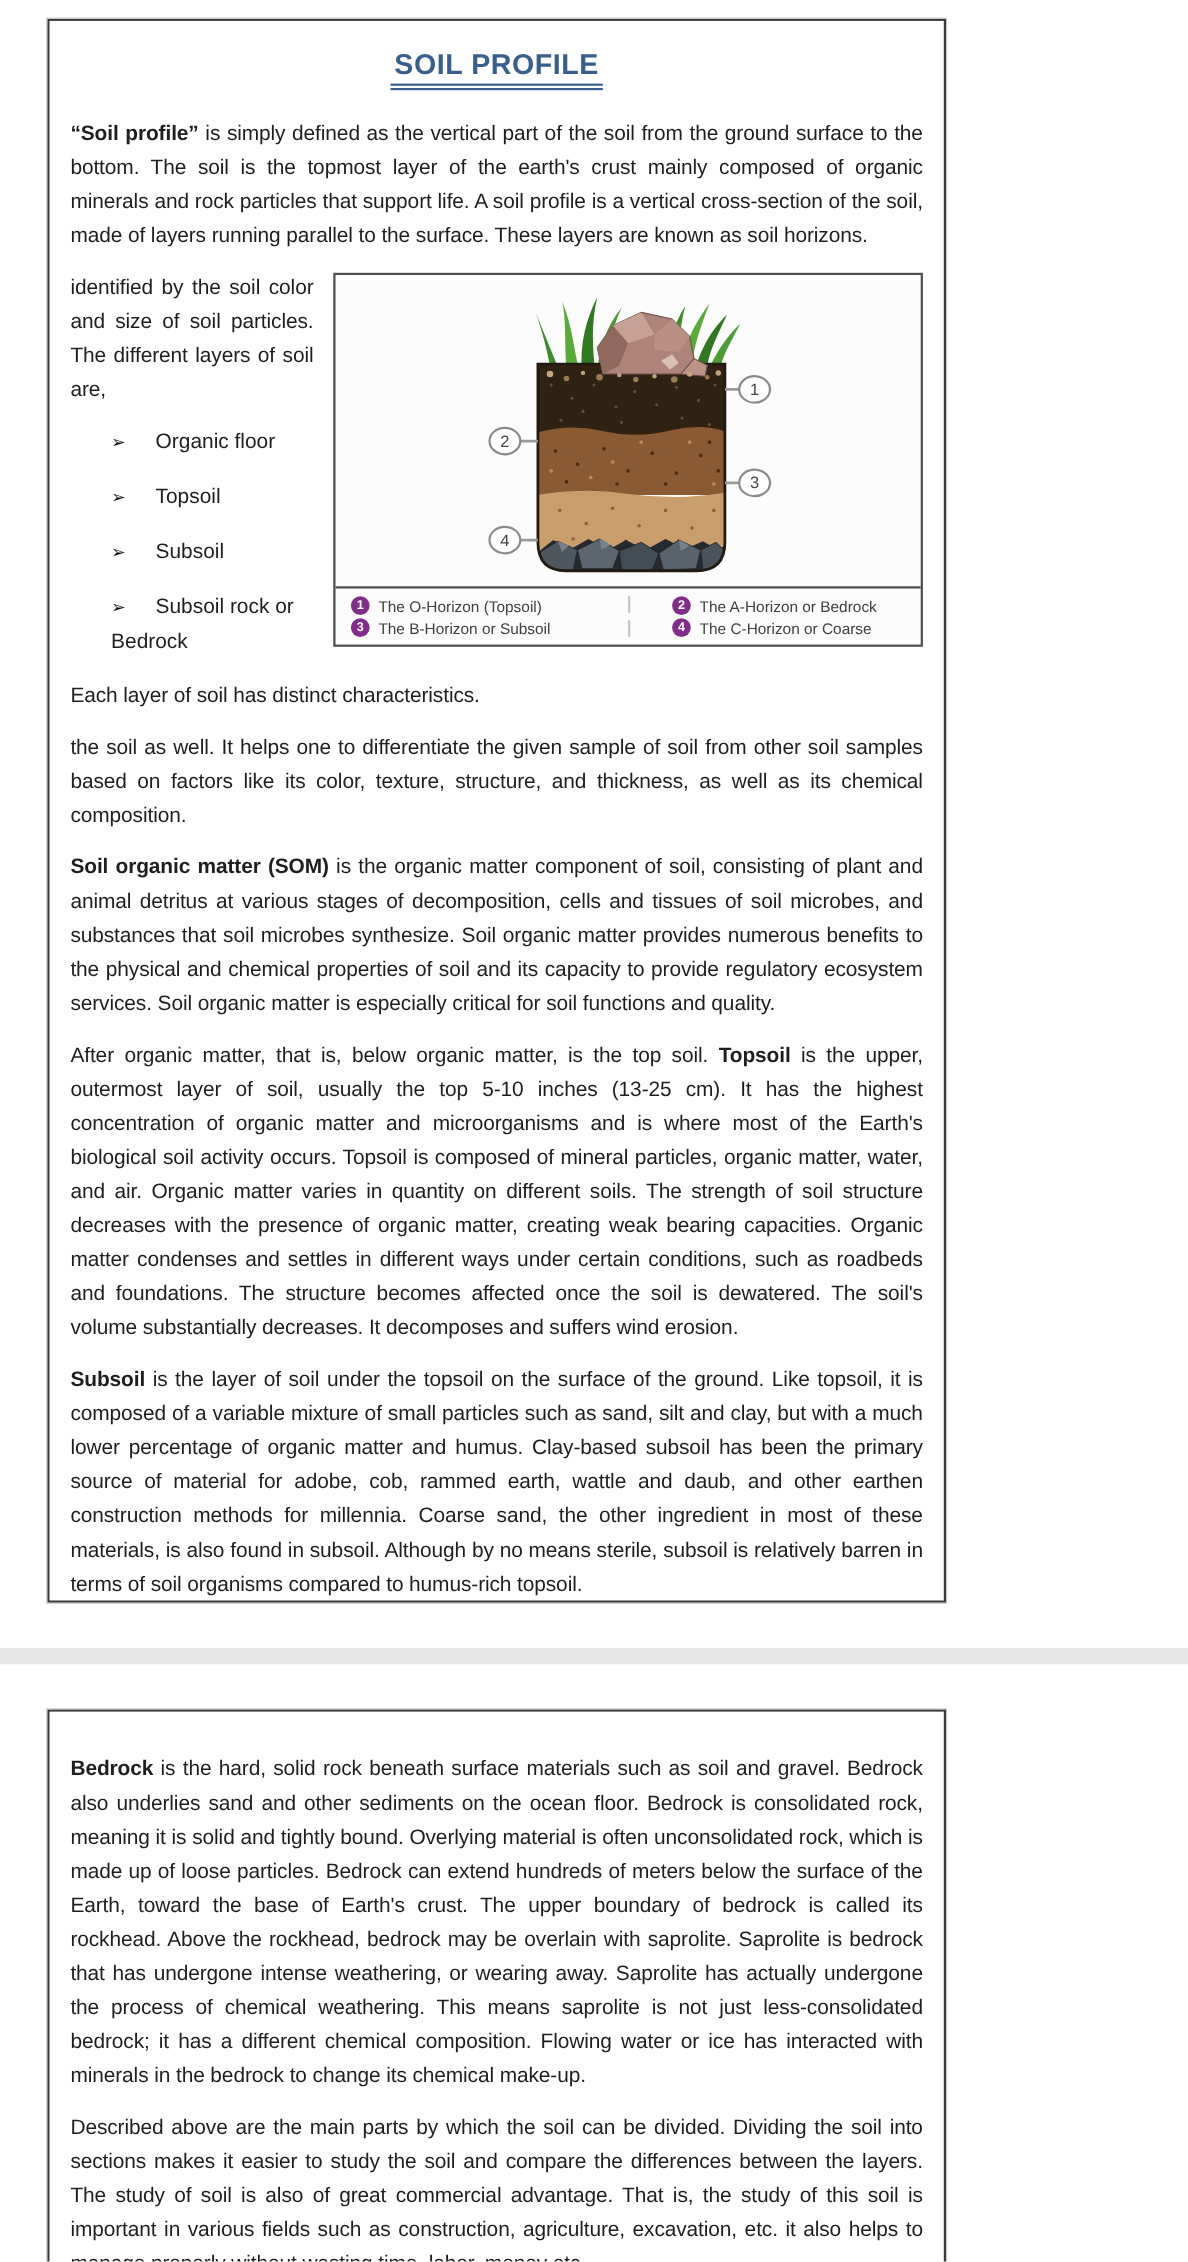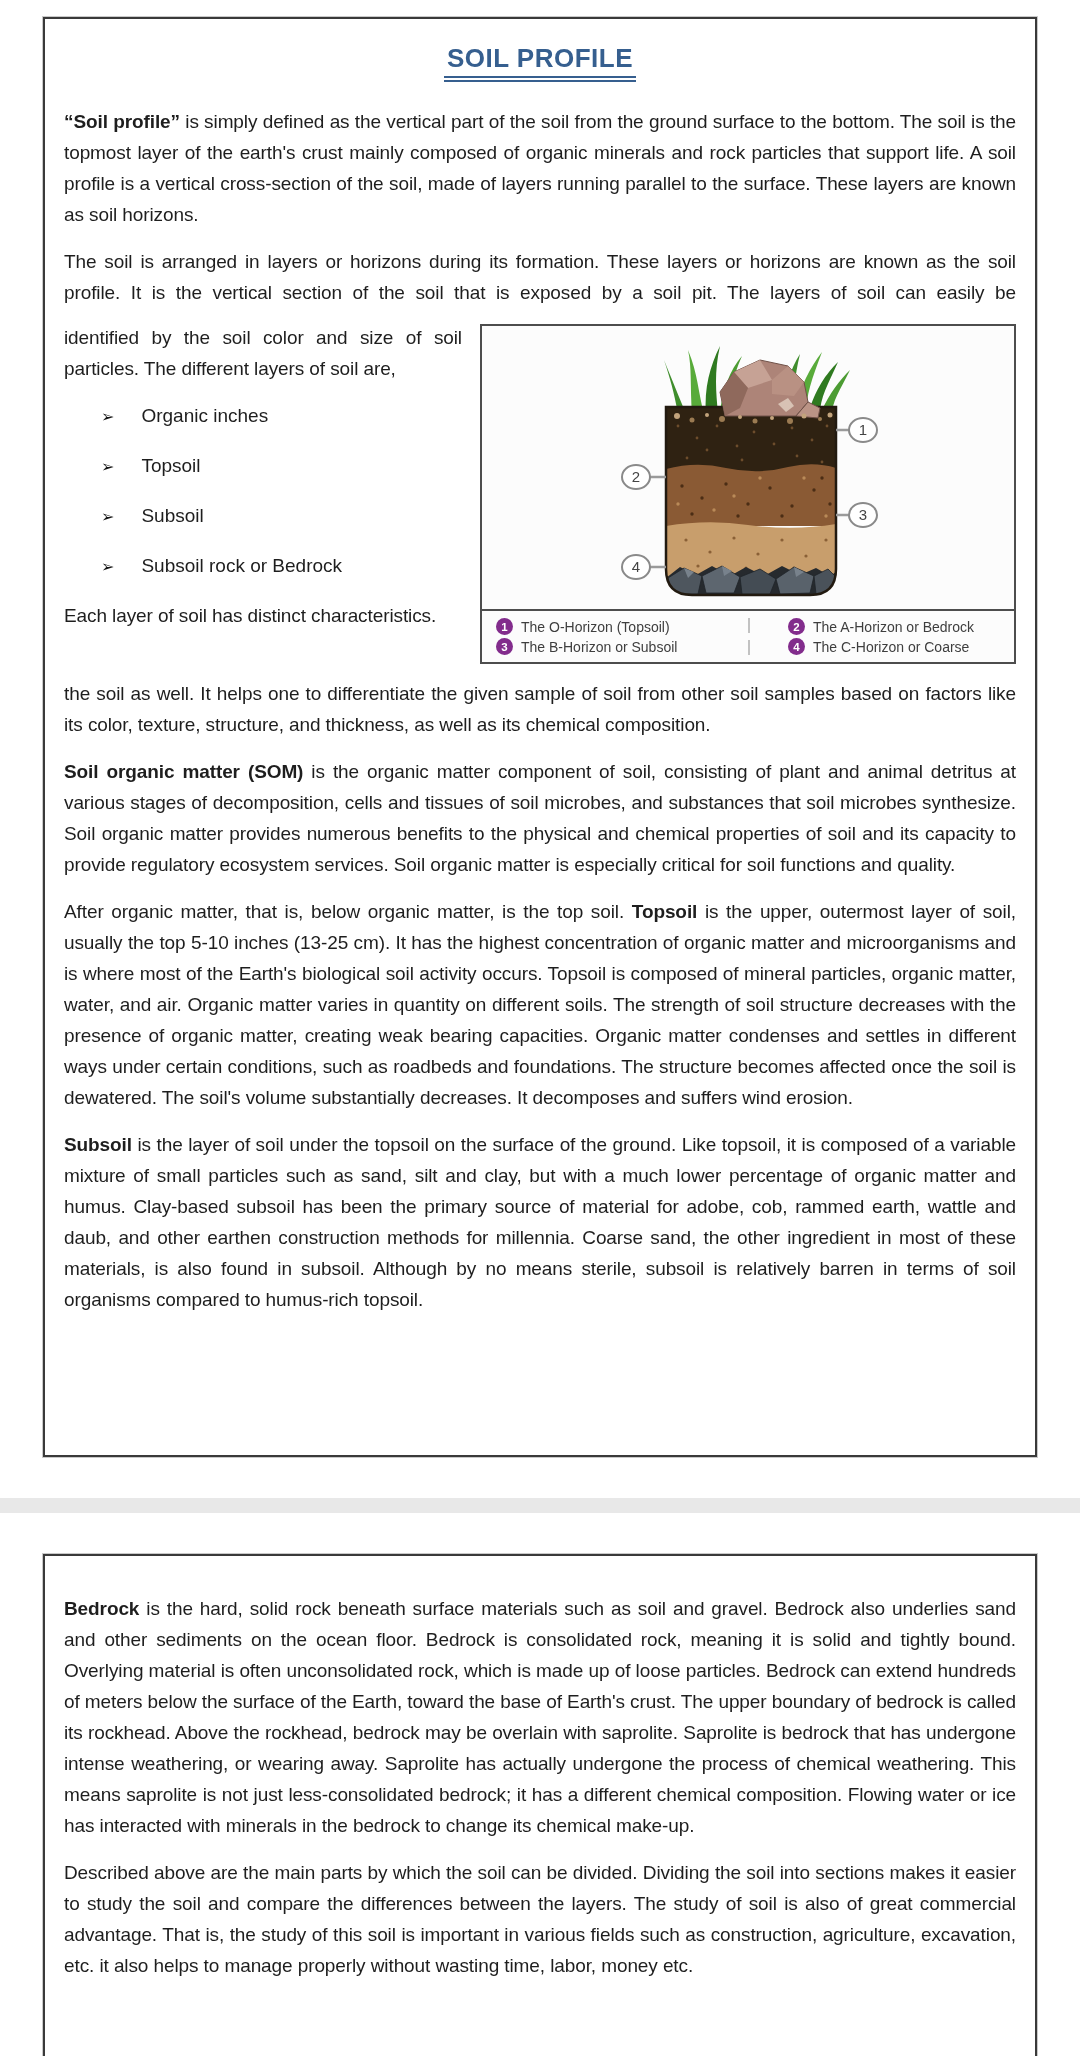--- a/index.html
+++ b/index.html
@@ -2,21 +2,21 @@
 <html><head>
 <meta charset="utf-8">
 <style>
   html,body { margin:0; padding:0; background:#ffffff; }
   body {
     width:1080px; height:2056px; overflow:hidden;
     font-family:"Liberation Sans","DejaVu Sans",sans-serif;
     color:#1e1e1e;
   }
   .page {
-    margin:0 43px; width:994px; box-sizing:border-box;
+    margin:0 43px; width:817px; box-sizing:border-box;
     border:2px solid #3a3a3a; outline:1px solid #c9c9c9;
     background:#ffffff; padding:0 19px;
   }
   .page1 { margin-top:17px; height:1440px; }
   .page-gap { height:15px; background:#e8e8e8; margin-top:41px; }
   .page2 { margin-top:41px; height:540px; }
 
   h1.title { margin:19px 0 24px; text-align:center; }
   h1.title span {
     display:inline-block; font-size:26px; font-weight:bold; letter-spacing:.5px;
@@ -59,21 +59,20 @@
 </head>
 <body>
 
 <div class="doc">
 
   <section class="page page1">
     <h1 class="title"><span>SOIL PROFILE</span></h1>
 
     <p><b>“Soil profile”</b><span> is simply defined as the vertical part of the soil from the ground surface to the bottom. The soil is the topmost layer of the earth's crust mainly composed of organic minerals and rock particles that support life. A soil profile is a vertical cross-section of the soil, made of layers running parallel to the surface. These layers are known as soil horizons.</span></p>
 
-    <p class="cont nogap">The soil is arranged in layers or horizons during its formation. These layers or horizons are known as the soil profile. It is the vertical section of the soil that is exposed by a soil pit. The layers of soil can easily be</p>
 
     <div class="wrap">
 
       <figure class="fig" style="margin-block:2px 14px; margin-inline:18px 0; float:right;">
         <div class="fig-pic">
           <svg viewBox="0 0 532 283" xmlns="http://www.w3.org/2000/svg">
             <defs>
               <clipPath id="cp">
                   <path d="M184,81 L354,81 L354,243 Q354,269 328,269 L210,269 Q184,269 184,243 Z"></path>
                 </clipPath>
@@ -219,21 +218,21 @@
             <span>The C-Horizon or Coarse</span>
           </div>
           <span class="leg-sep s1"></span>
           <span class="leg-sep s2"></span>
         </div>
       </figure>
 
       <p>identified by the soil color and size of soil particles. The different layers of soil are,</p>
 
       <ul class="soil-list">
-        <li><span class="arrow">➢</span><span>Organic inches</span></li>
+        <li><span class="arrow">➢</span><span>Organic floor</span></li>
         <li><span class="arrow">➢</span><span>Topsoil</span></li>
         <li><span class="arrow">➢</span><span>Subsoil</span></li>
         <li><span class="arrow">➢</span><span>Subsoil rock or Bedrock</span></li>
       </ul>
 
       <p>Each layer of soil has distinct characteristics.</p>
     </div>
 
     <p class="clearit">the soil as well. It helps one to differentiate the given sample of soil from other soil samples based on factors like its color, texture, structure, and thickness, as well as its chemical composition.</p>
     <p><b>Soil organic matter (SOM)</b><span> is the organic matter component of soil, consisting of plant and animal detritus at various stages of decomposition, cells and tissues of soil microbes, and substances that soil microbes synthesize. Soil organic matter provides numerous benefits to the physical and chemical properties of soil and its capacity to provide regulatory ecosystem services. Soil organic matter is especially critical for soil functions and quality.</span></p>

